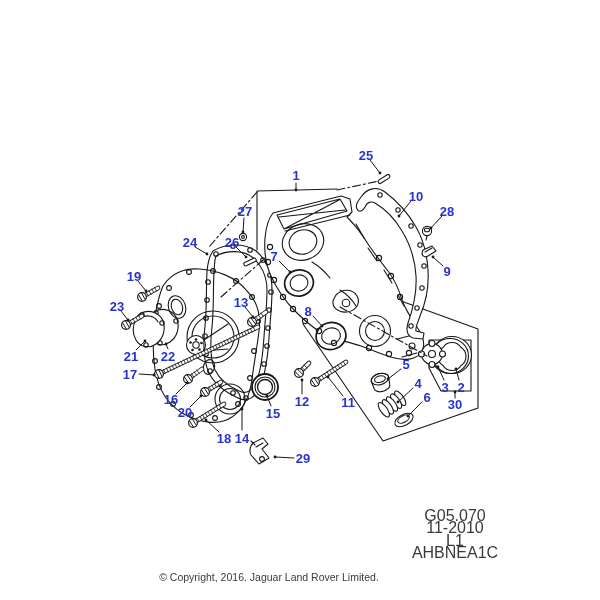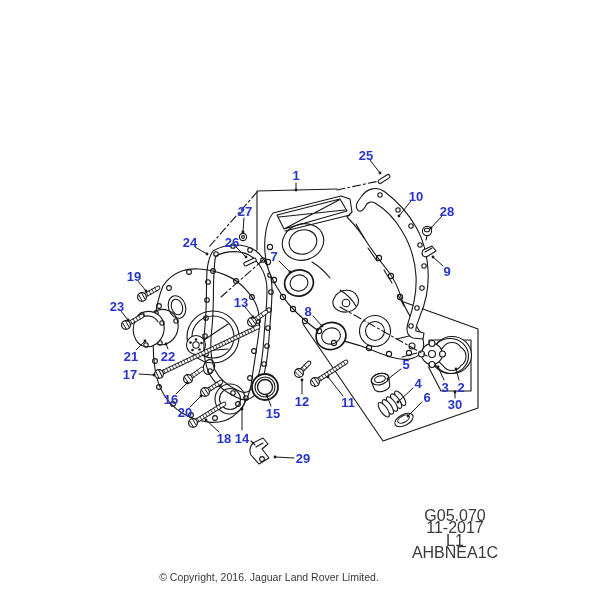--- a/index.html
+++ b/index.html
@@ -446,20 +446,20 @@
         <circle cx="275" cy="457" r="1.4" fill="#17171c" stroke="none"></circle>
         <text x="303" y="458" fill="#2633cc" stroke="none" font-size="13" font-weight="700" font-family="&quot;Liberation Sans&quot;,sans-serif" text-anchor="middle" dominant-baseline="central">29</text>
         <line x1="455" y1="398" x2="455" y2="392" stroke="#17171c" stroke-width="1"></line>
         <circle cx="455" cy="392" r="1.4" fill="#17171c" stroke="none"></circle>
         <text x="455" y="404" fill="#2633cc" stroke="none" font-size="13" font-weight="700" font-family="&quot;Liberation Sans&quot;,sans-serif" text-anchor="middle" dominant-baseline="central">30</text>
       </g>
 </svg>
 
 <div class="ref-block">
   <div>G05.070</div>
-  <div>11-2017</div>
+  <div>11-2010</div>
   <div>L1</div>
   <div>AHBNEA1C</div>
 </div>
 
 <div class="copyright">© Copyright, 2016. Jaguar Land Rover Limited.</div>
 
 </div>
 
 </body></html>

